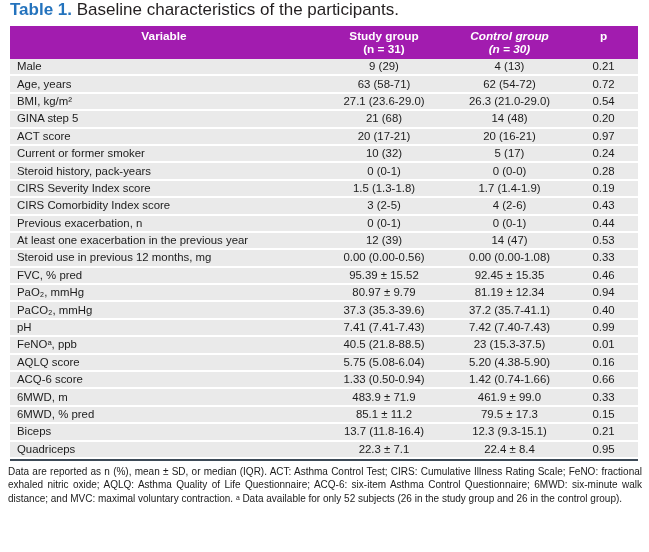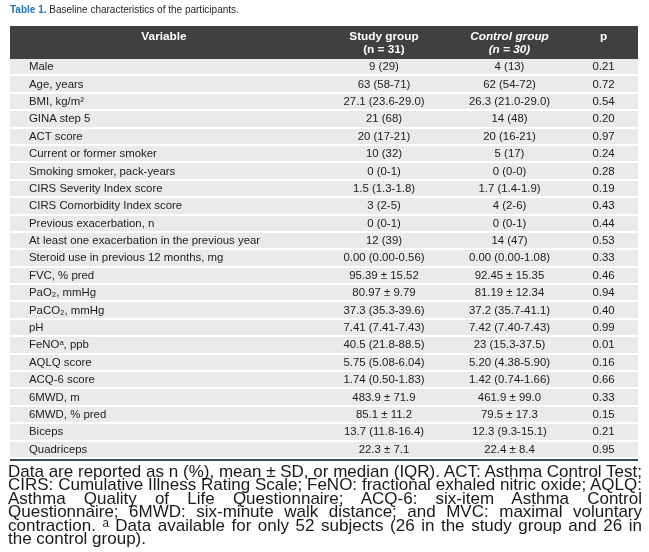--- a/index.html
+++ b/index.html
@@ -11,37 +11,37 @@
   body {
     width: 649px;
     height: 552px;
     overflow: hidden;
   }
   .page {
     padding: 3px 10px 0 10px;
   }
   .caption {
     margin: 0 0 9px 0;
-    font-size: 10px;
+    font-size: 17px;
     line-height: 14px;
     color: #231f20;
   }
   .caption-label {
     color: #2473bd;
     font-weight: bold;
   }
   table.baseline {
     width: 628px;
     border-collapse: separate;
     border-spacing: 0;
     border-bottom: 2px solid #3d4a57;
     table-layout: fixed;
   }
   thead th {
-    background: #404040;
+    background: #a21caf;
     color: #ffffff;
     font-size: 11.8px;
     font-weight: bold;
     line-height: 12.5px;
     vertical-align: top;
     padding: 4px 0 4px 0;
     text-align: center;
   }
   th.col-var     { width: 308px; }
   th.col-study   { width: 132px; }
@@ -54,31 +54,31 @@
     font-size: 11.4px;
     line-height: 15px;
     height: 15.4px;
     color: #1c1c1c;
     padding: 0;
     white-space: nowrap;
     overflow: hidden;
   }
   td.cell-var {
     text-align: left;
-    padding-left: 19px;
+    padding-left: 7px;
   }
   tr.indent td.cell-var {
   }
   td.cell-val, td.cell-p {
     text-align: center;
   }
   .footnote {
     margin: 4px 0 0 -2px;
     width: 634px;
-    font-size: 17px;
+    font-size: 10px;
     line-height: 13.4px;
     text-align: justify;
     color: #1a1a1a;
   }
 </style>
 </head>
 <body>
 
 <div class="page">
 
@@ -140,21 +140,21 @@
   </tr>
 
   <tr>
     <td class="cell-var">Current or former smoker</td>
     <td class="cell-val">10 (32)</td>
     <td class="cell-val">5 (17)</td>
     <td class="cell-p">0.24</td>
   </tr>
 
   <tr>
-    <td class="cell-var">Smoking smoker, pack-years</td>
+    <td class="cell-var">Steroid history, pack-years</td>
     <td class="cell-val">0 (0-1)</td>
     <td class="cell-val">0 (0-0)</td>
     <td class="cell-p">0.28</td>
   </tr>
 
   <tr>
     <td class="cell-var">CIRS Severity Index score</td>
     <td class="cell-val">1.5 (1.3-1.8)</td>
     <td class="cell-val">1.7 (1.4-1.9)</td>
     <td class="cell-p">0.19</td>
@@ -226,21 +226,21 @@
 
   <tr>
     <td class="cell-var">AQLQ score</td>
     <td class="cell-val">5.75 (5.08-6.04)</td>
     <td class="cell-val">5.20 (4.38-5.90)</td>
     <td class="cell-p">0.16</td>
   </tr>
 
   <tr>
     <td class="cell-var">ACQ-6 score</td>
-    <td class="cell-val">1.74 (0.50-1.83)</td>
+    <td class="cell-val">1.33 (0.50-0.94)</td>
     <td class="cell-val">1.42 (0.74-1.66)</td>
     <td class="cell-p">0.66</td>
   </tr>
 
   <tr>
     <td class="cell-var">6MWD, m</td>
     <td class="cell-val">483.9 ± 71.9</td>
     <td class="cell-val">461.9 ± 99.0</td>
     <td class="cell-p">0.33</td>
   </tr>

